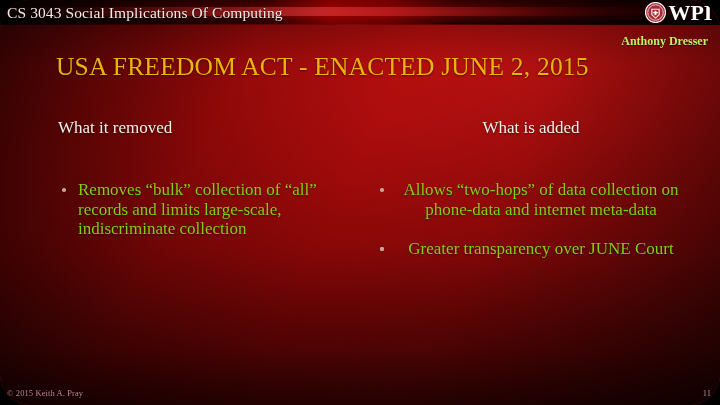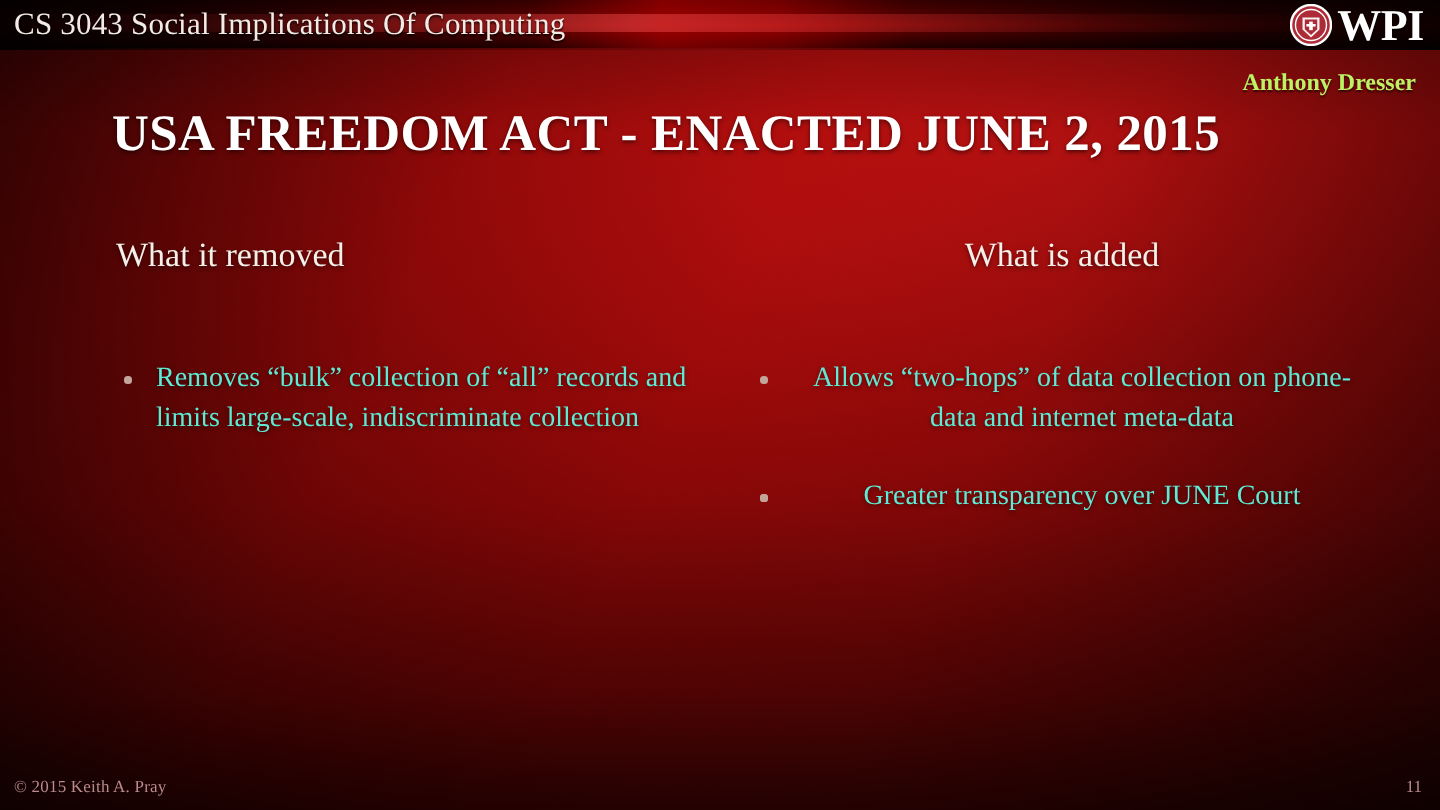--- a/index.html
+++ b/index.html
@@ -9,20 +9,21 @@
   }
   body {
     font-family: "Liberation Serif", serif;
   }
   .slide {
     position: relative;
     width: 720px;
     height: 405px;
     overflow: hidden;
     background: #8d0a0a;
+    border-radius: 30px;
   }
   
   .slide-bg {
     position: absolute;
     inset: 0;
     background:
       radial-gradient(125% 115% at 72% 18%,
         #c01212 0%,
         #ad0d0d 18%,
         #970909 34%,
@@ -158,25 +159,24 @@
   }
 
   
   .slide-title {
     position: absolute;
     left: 56px;
     top: 50px;
     width: 620px;
     font-size: 25.5px;
     line-height: 33px;
-    color: #ffffff;
+    color: #eab308;
     letter-spacing: 0.2px;
     white-space: nowrap;
     text-shadow: 0 1px 2px rgba(0,0,0,0.55);
-    font-weight: bold;
   }
 
   
   .col {
     position: absolute;
     top: 118px;
   }
   .col-left  { left: 58px;  width: 300px; }
   .col-right { left: 376px; width: 310px; text-align: center; }
 
@@ -191,23 +191,23 @@
 
   .bullet-list {
     list-style: none;
     margin: 0;
     padding: 0;
   }
   .bullet-item {
     position: relative;
     padding-left: 20px;
     margin-bottom: 20px;
-    font-size: 14px;
+    font-size: 17px;
     line-height: 19.5px;
-    color: #5eead4;
+    color: #84cc16;
     text-shadow: 0 1px 2px rgba(0,0,0,0.5);
   }
   .bullet-item:last-child { margin-bottom: 0; }
   .bullet-dot {
     position: absolute;
     left: 4px;
     top: 8px;
     width: 3.5px;
     height: 3.5px;
     border-radius: 50%;

